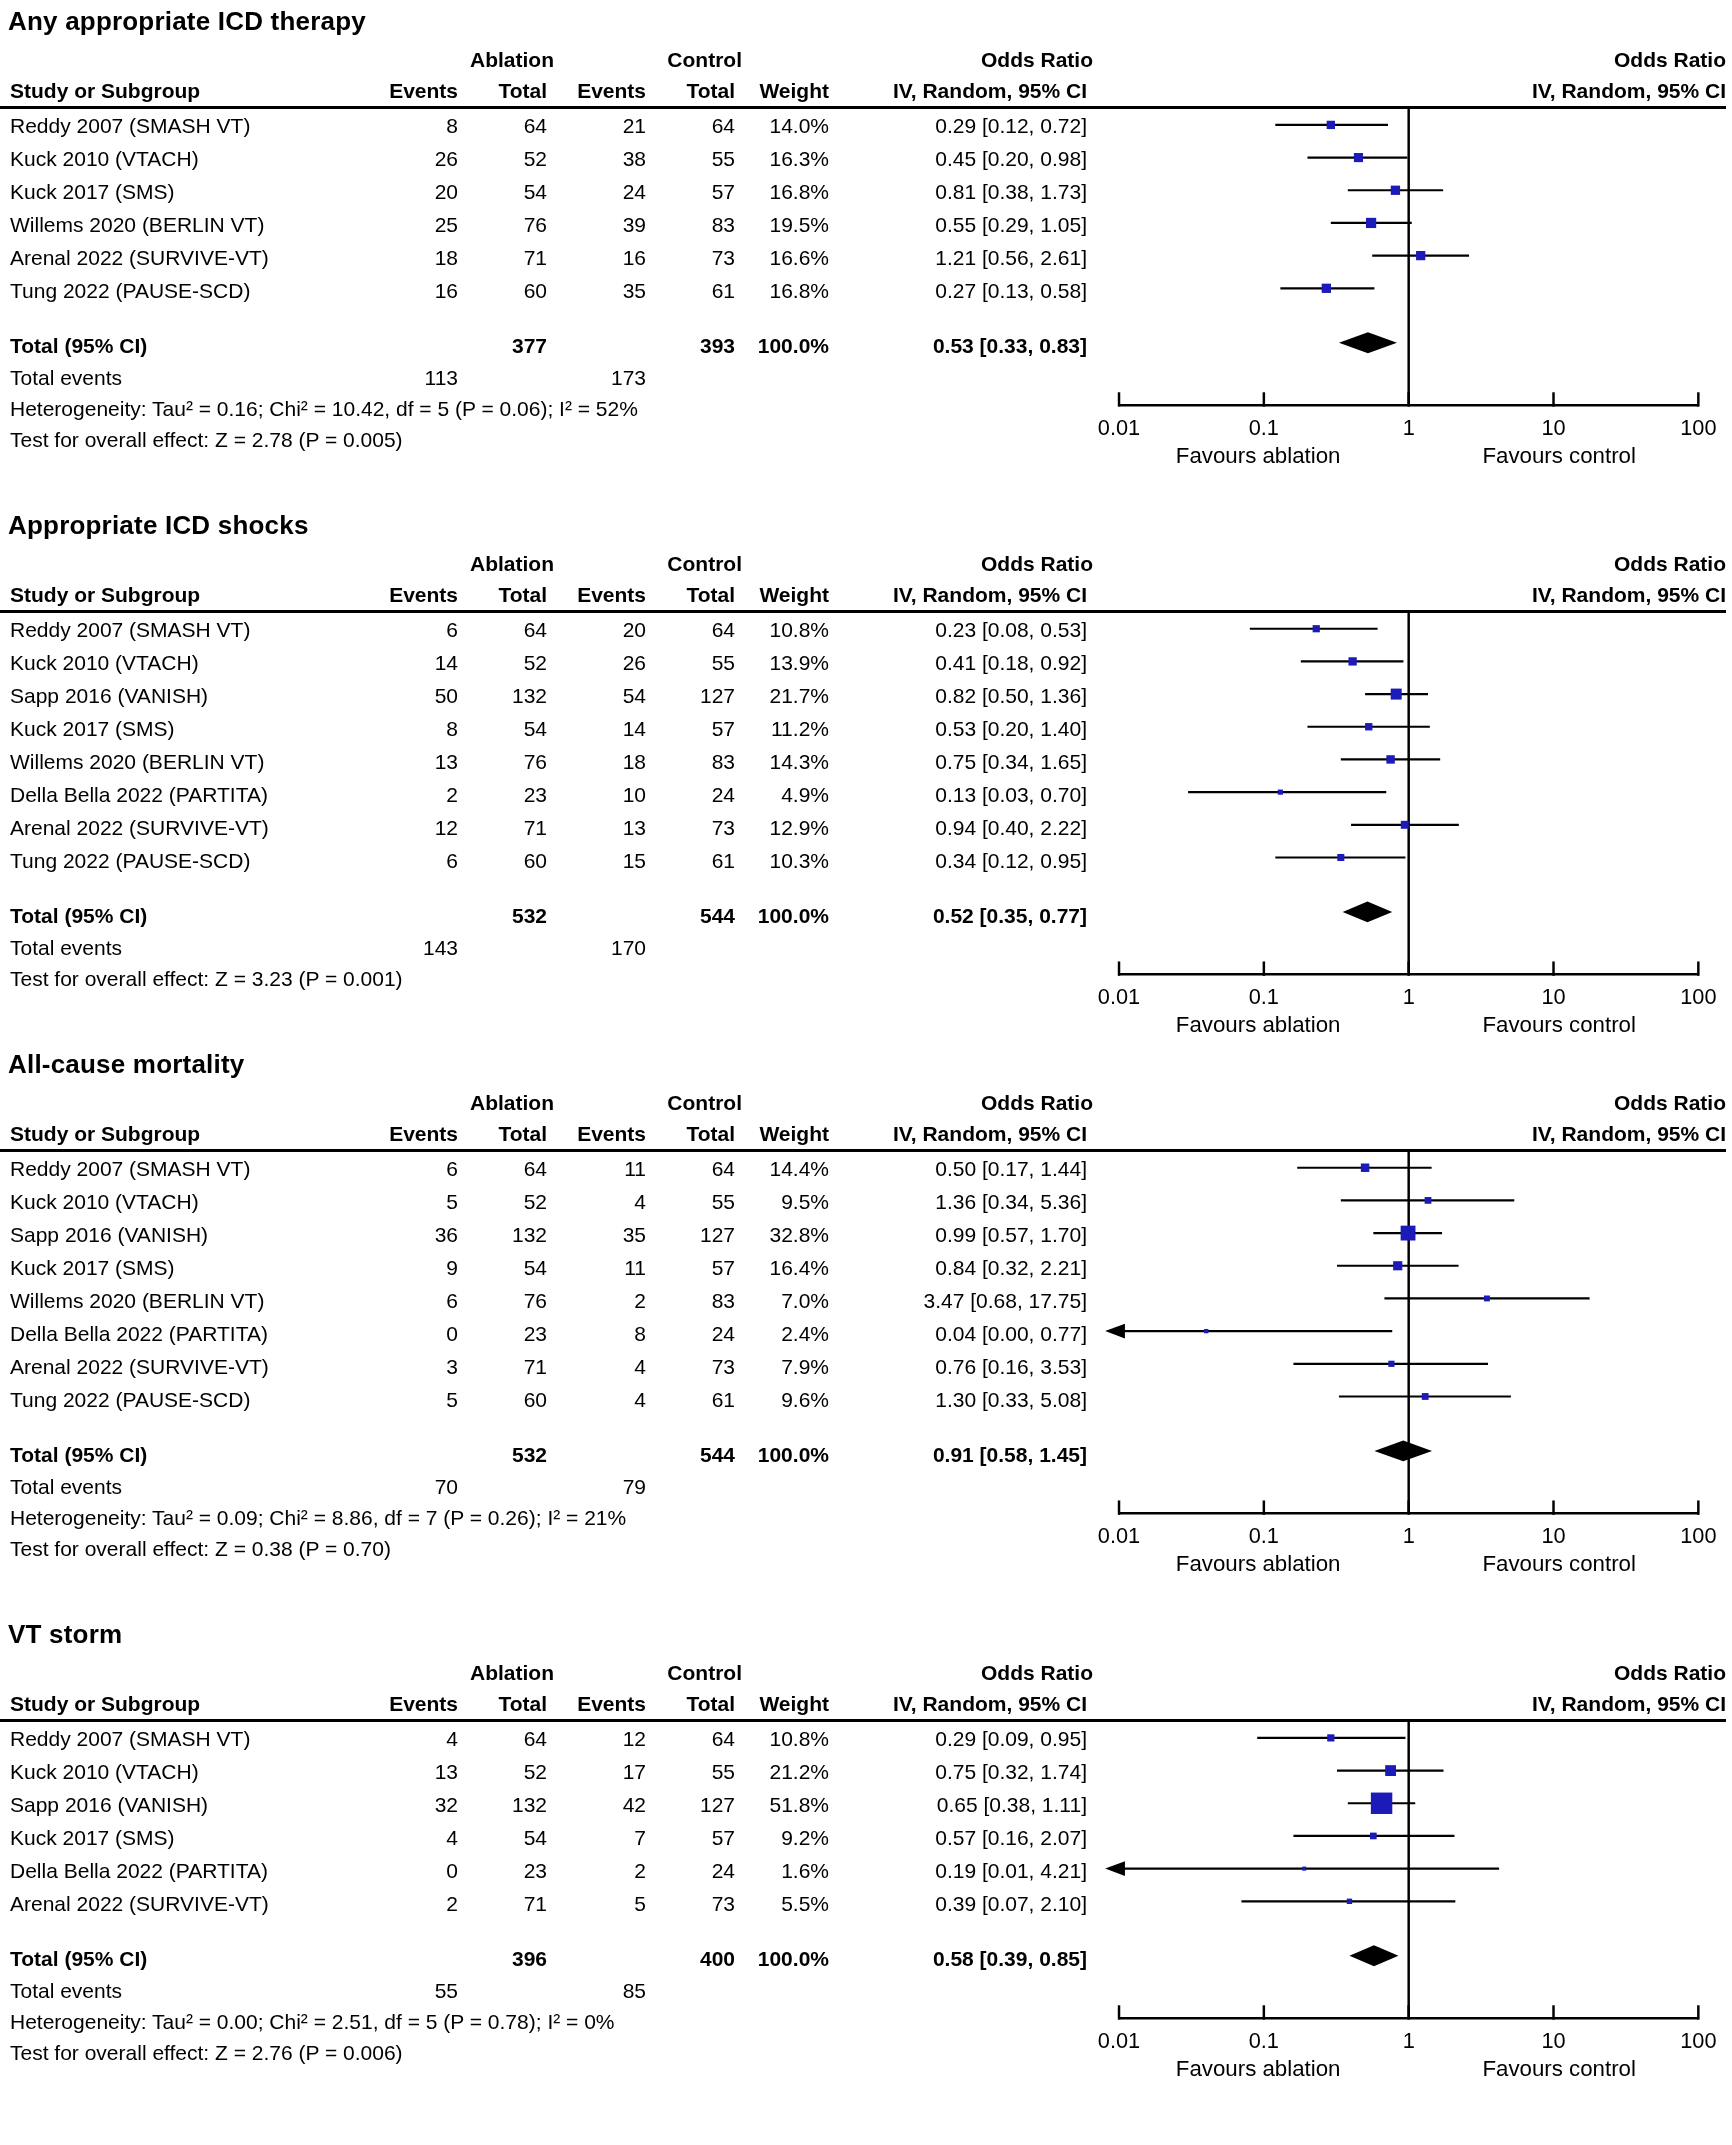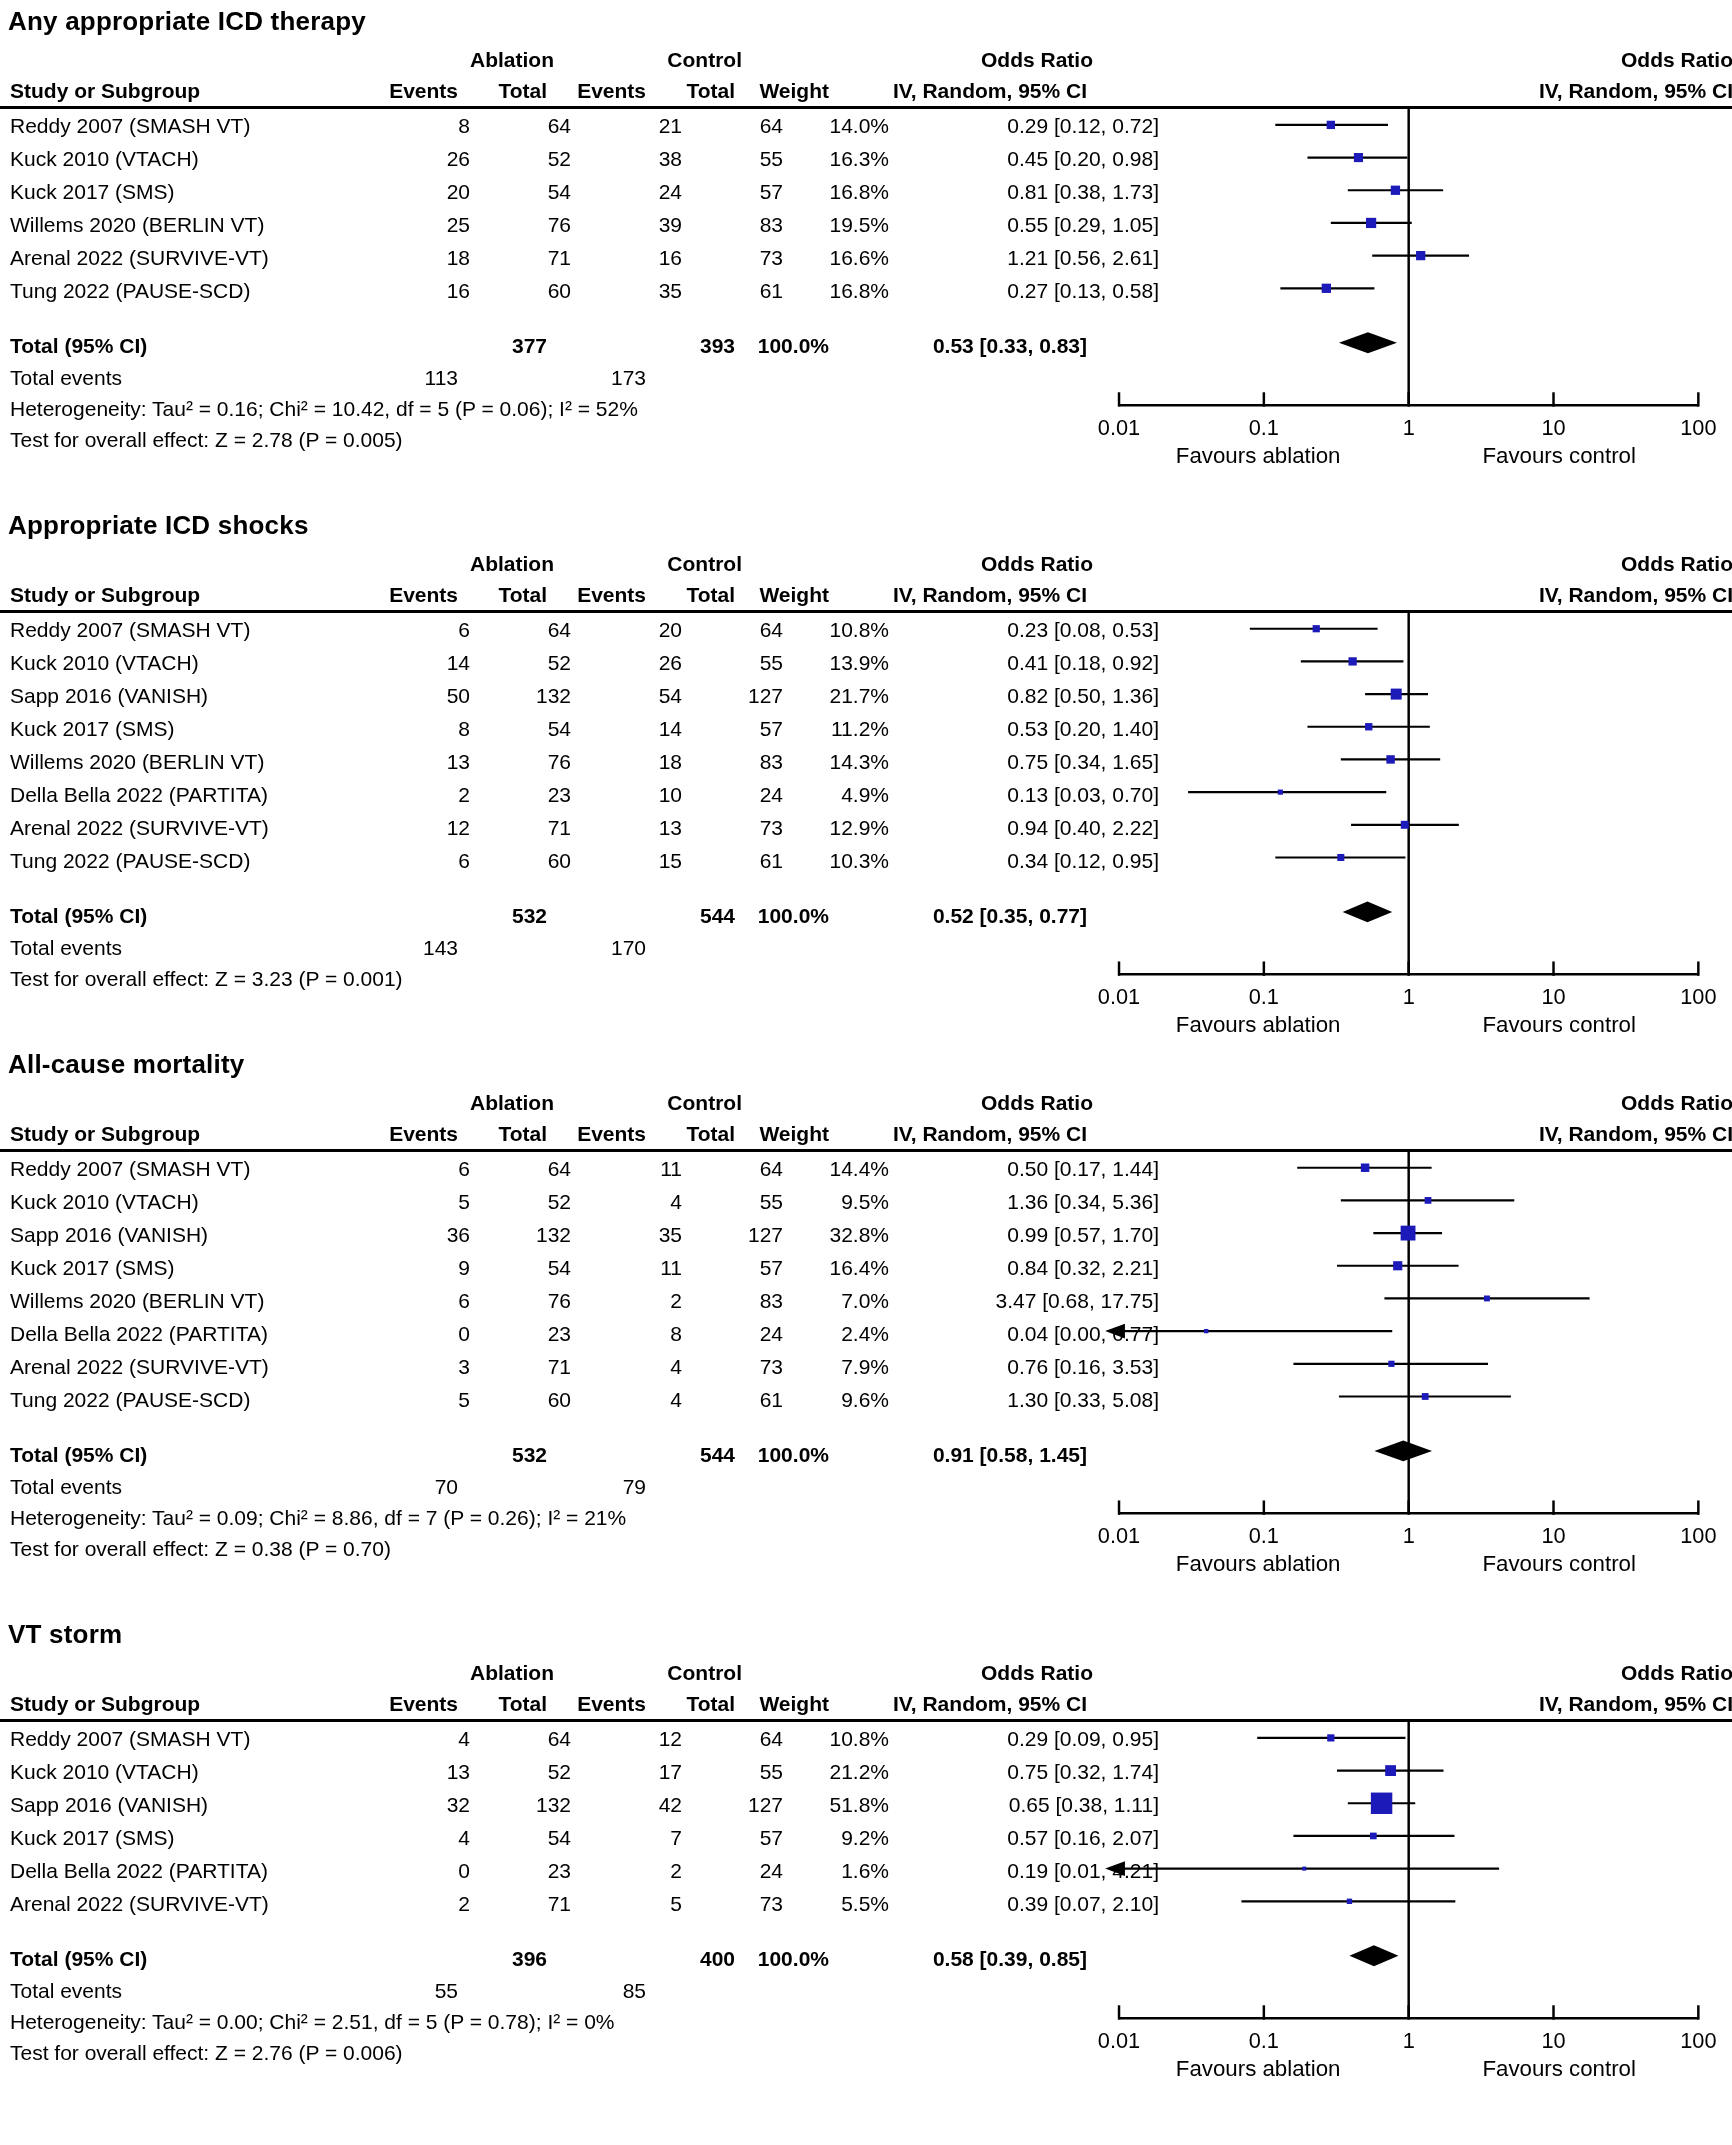--- a/index.html
+++ b/index.html
@@ -1,26 +1,26 @@
 <!DOCTYPE html>
 <html><head>
 <meta charset="utf-8">
 <style>
   html,body{margin:0;padding:0;background:#ffffff;}
   body{width:1733px;height:2145px;font-family:"Liberation Sans",sans-serif;color:#000;}
-  #figure{padding:6px 0 0 0;}
+  #figure{padding:6px 7px 0 0;}
   .panel{margin-bottom:55px;}
   .panel:last-child{margin-bottom:0;}
   h2.ptitle{font-size:26px;font-weight:bold;margin:0 0 8px 8px;letter-spacing:0.2px;}
   .pbody{position:relative;}
   .row{display:grid;grid-template-columns:371px 84px 89px 99px 89px 94px 257px 1fr;
        padding-left:10px;align-items:center;}
   .ghead{height:30px;font-weight:bold;font-size:21px;}
   .chead{height:31px;font-weight:bold;font-size:21px;border-bottom:3.5px solid #000;}
-  .srow{height:33px;font-size:21px;gap:12px;}
+  .srow{height:33px;font-size:21px;}
   .gaprow{height:22px;}
   .trow{height:33px;font-size:21px;font-weight:bold;}
   .tevrow{height:31px;font-size:21px;}
   .hetrow,.testrow{height:31px;font-size:21px;}
   .c{white-space:nowrap;}
   .num{text-align:right;padding-right:7px;}
   .orc{text-align:right;padding-right:6px;}
   .ctr{text-align:right;}
   .full{grid-column:1/-1;}
   svg.plot{position:absolute;left:0;top:0;pointer-events:none;overflow:visible;}

